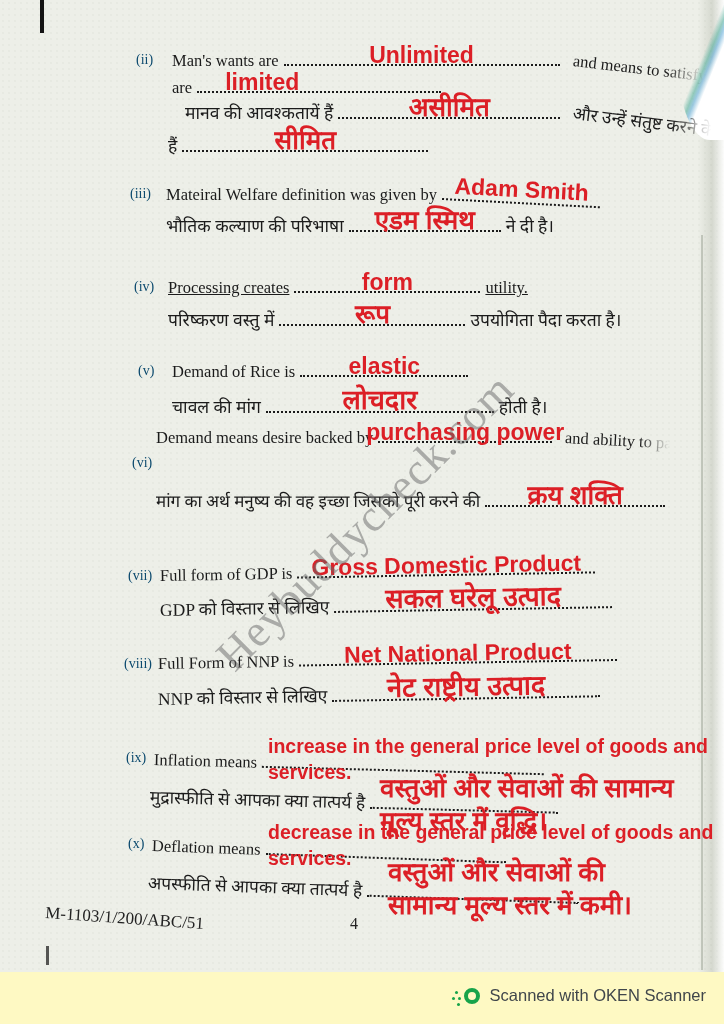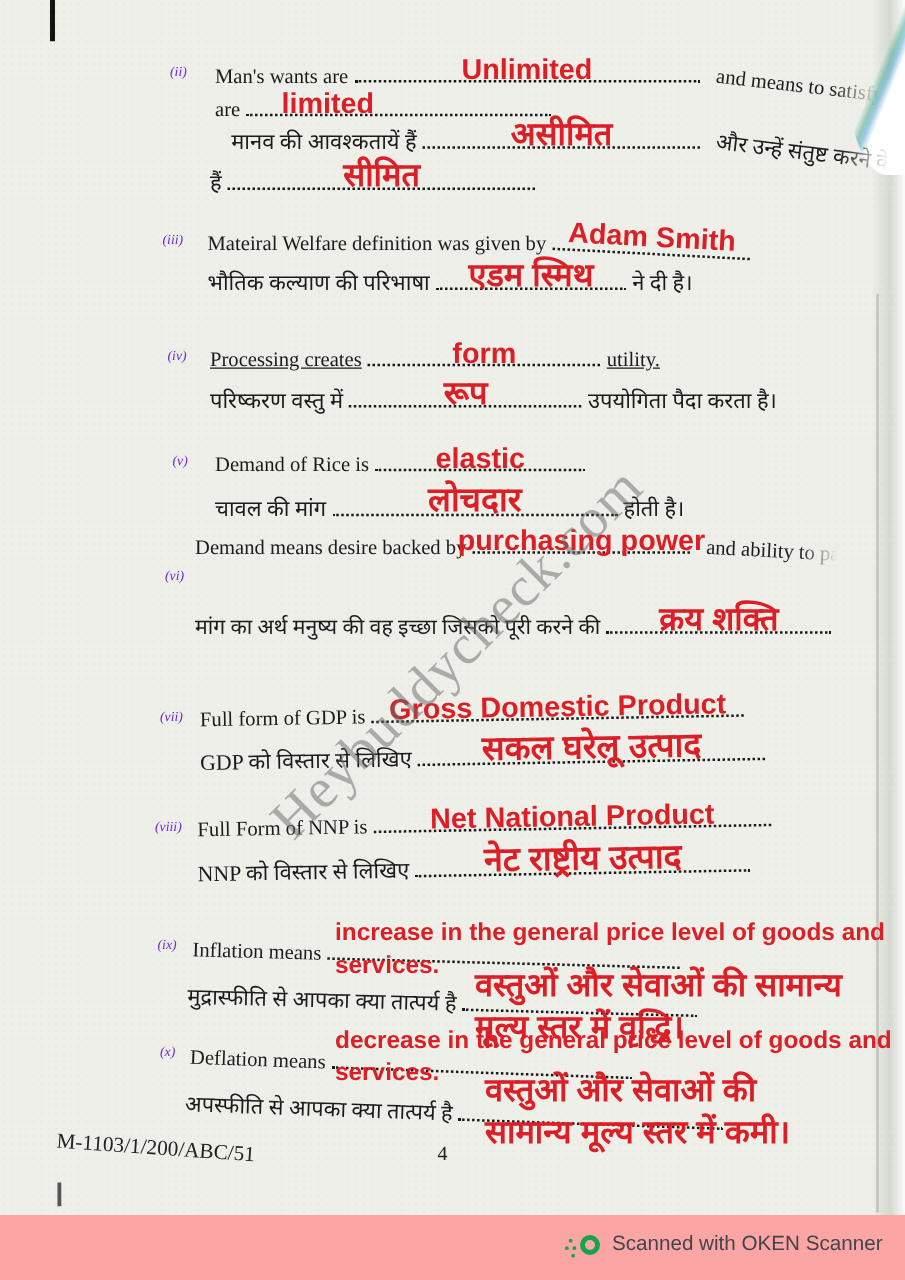--- a/index.html
+++ b/index.html
@@ -36,21 +36,21 @@
     position:absolute; left:150px; top:496px; width:430px; text-align:center;
     transform:rotate(-45deg);
     font-family:"Liberation Serif", serif; font-size:45px; letter-spacing:1px;
     color:rgba(104,104,104,.5); white-space:nowrap; z-index:3; pointer-events:none;
   }
 
   
   .row { position:absolute; white-space:nowrap; z-index:2; color:#1b1b1b; }
   .en  { font-family:"Liberation Serif", serif; font-size:16.5px; }
   .hi  { font-family:"Liberation Serif", serif; font-size:17.5px; }
-  .num { position:absolute; font-size:11px; color:#6d28d9; z-index:2;font-style:italic; }
+  .num { position:absolute; font-size:14px; color:#0c4a6e; z-index:2; }
 
   .blank {
     display:inline-block; position:relative; height:.85em; vertical-align:baseline;
     border-bottom:2.5px dotted #1a1a1a; margin:0 5px;
   }
   .ans {
     position:absolute; left:50%; bottom:-3px; transform:translateX(-50%);
     font-family:"Liberation Sans", sans-serif; font-weight:bold;
     color:#dc1f26; font-size:23px; white-space:nowrap; line-height:1;
   }
@@ -67,21 +67,21 @@
   .tail { display:inline-block; margin-left:8px;
     -webkit-mask-image:linear-gradient(90deg,#000 70%,transparent 98%);
             mask-image:linear-gradient(90deg,#000 70%,transparent 98%); }
 
   
   .footer-code { position:absolute; left:46px; top:903px; font-size:17px;
     transform:rotate(4deg); transform-origin:left top; color:#222; z-index:2; }
   .page-number { position:absolute; left:350px; top:915px; font-size:16px; color:#222; z-index:2; }
 
   
-  .scan-band { position:absolute; left:0; top:972px; width:724px; height:52px; background:#fca5a5; z-index:5;padding-left:40px; }
+  .scan-band { position:absolute; left:0; top:972px; width:724px; height:52px; background:#fef9c3; z-index:5;padding-left:40px; }
   .scanner-badge { position:absolute; right:18px; top:14px; display:flex; align-items:center;
     font-family:"Liberation Sans", sans-serif; font-size:16.5px; color:#40464b; }
   .oken-icon { position:relative; display:inline-block; width:16px; height:16px;
     border:4.5px solid #17a34a; border-radius:50%; margin-right:10px; }
   .oken-icon::before { content:""; position:absolute; left:-10px; top:5px; width:3px; height:3px;
     border-radius:50%; background:#17a34a;
     box-shadow:-3px -6px 0 0 #17a34a, -1px 6px 0 0 #17a34a, -6px 0 0 0 #1aa64b; }
 </style>
 </head>
 <body>

